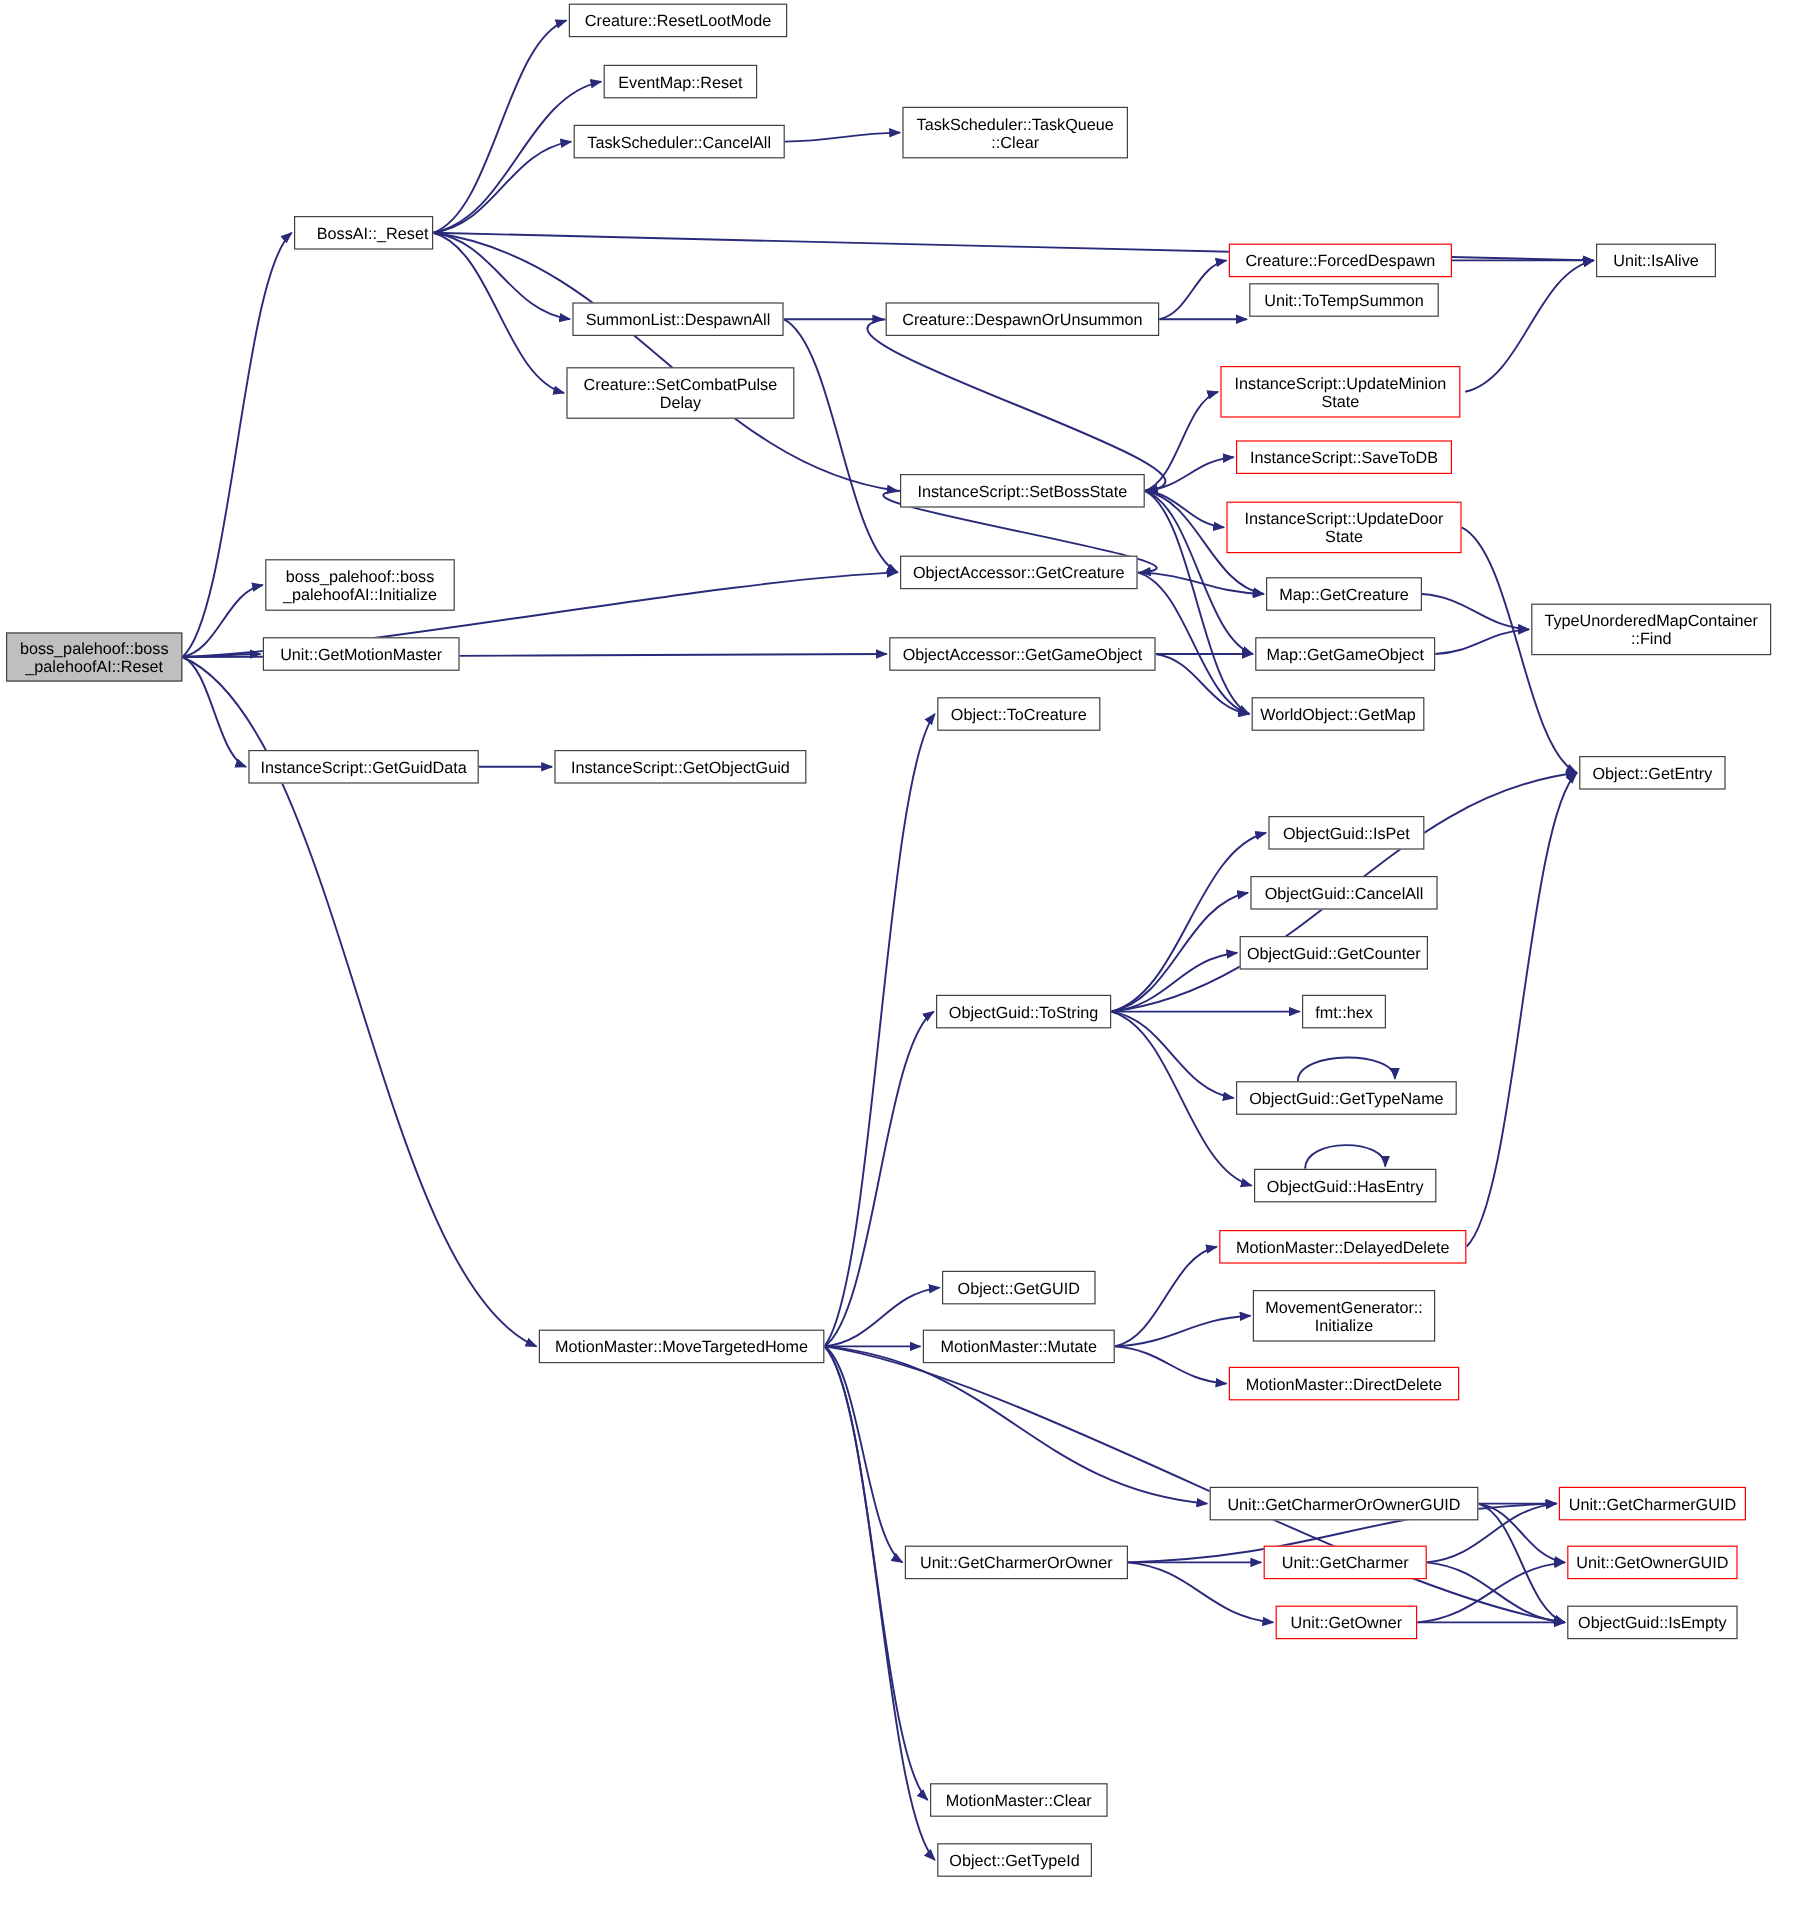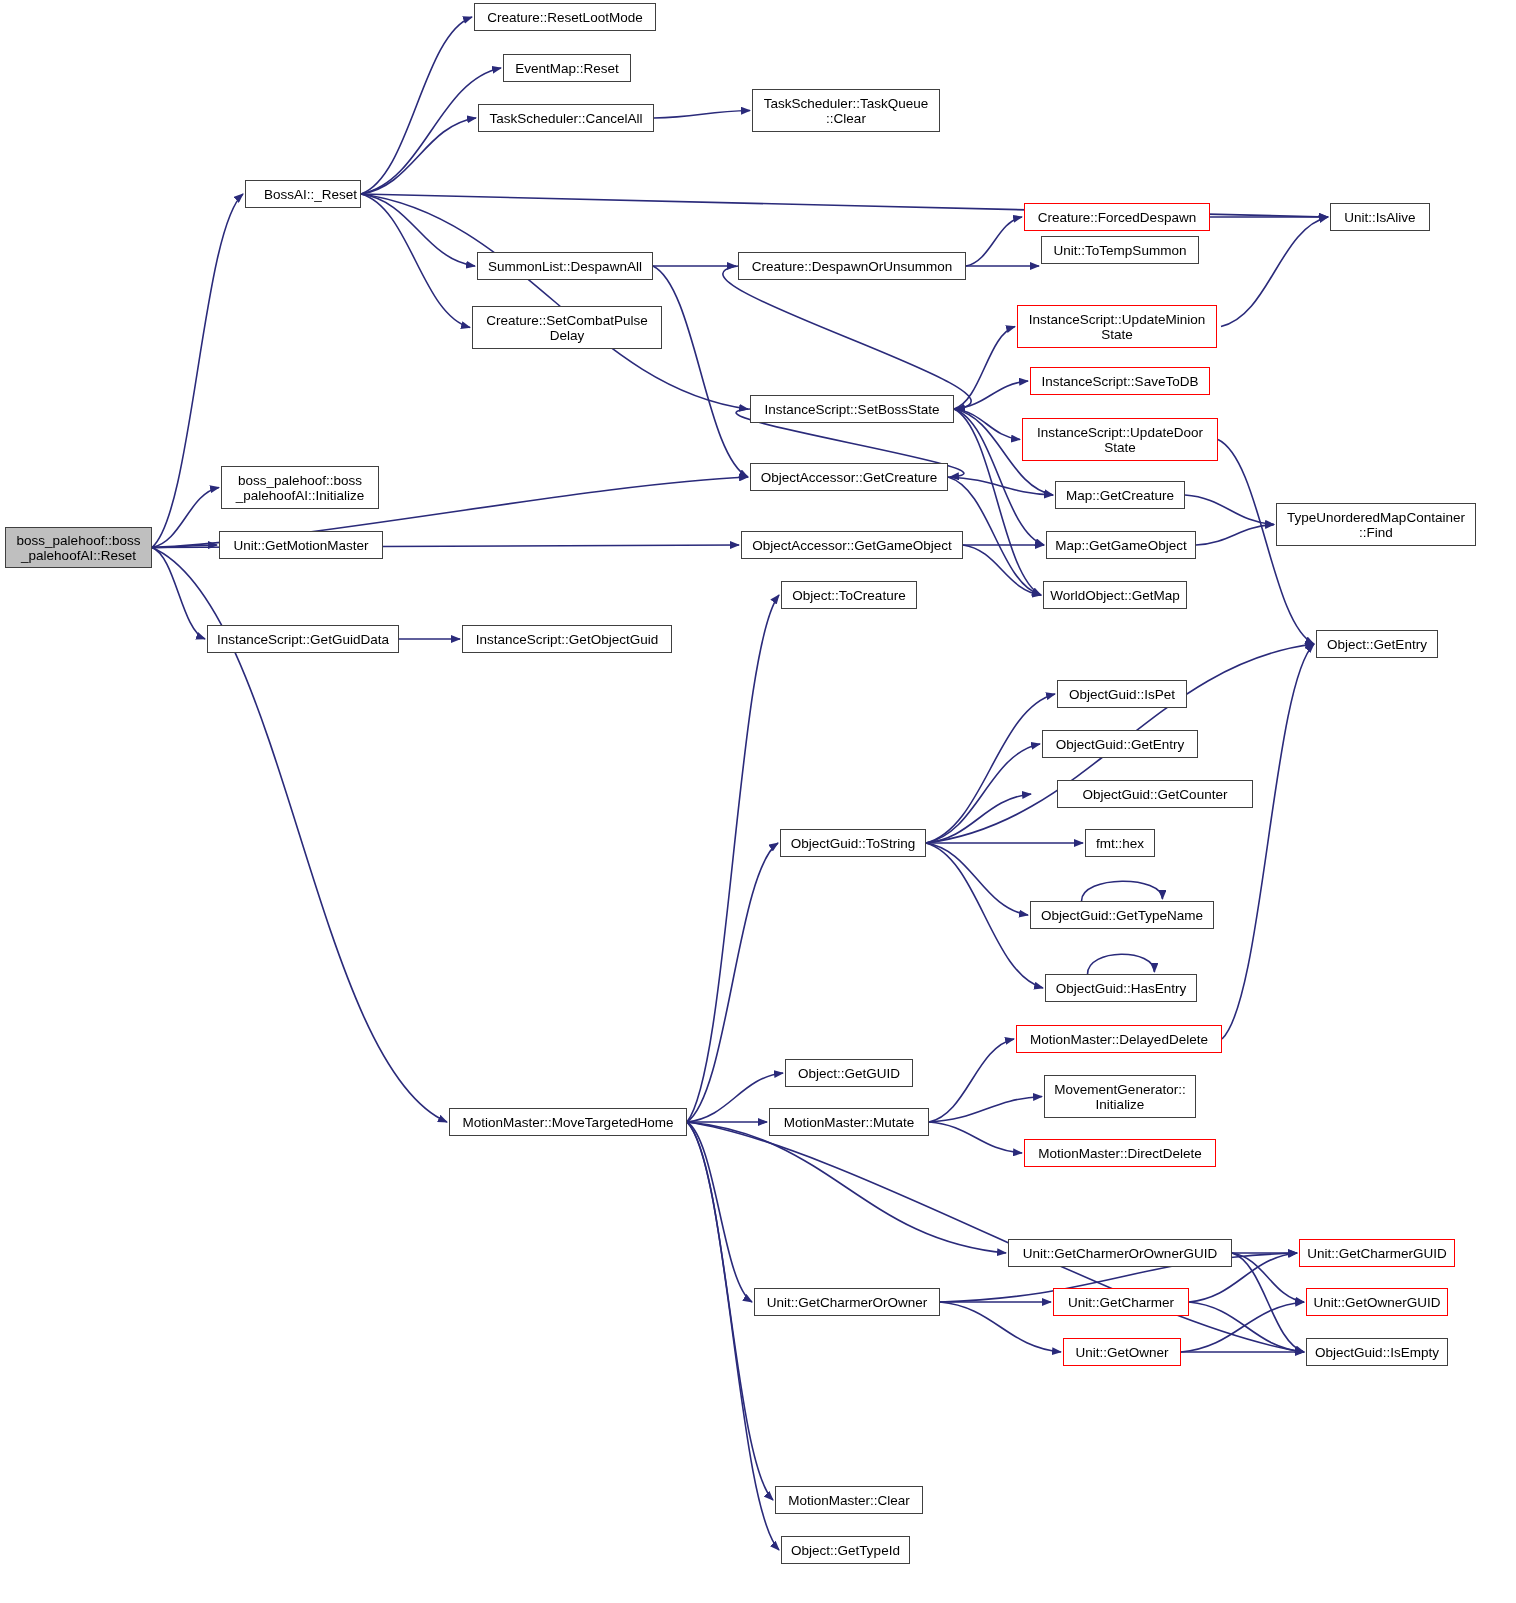--- a/index.html
+++ b/index.html
@@ -126,22 +126,22 @@
       <div class="node" style="left: 741px; top: 531px; width: 222px; height: 28px;">ObjectAccessor::GetGameObject</div>
       <div class="node" style="left: 1046px; top: 531px; width: 150px; height: 28px;">Map::GetGameObject</div>
       <div class="node root" style="left: 5px; top: 527px; width: 147px; height: 41px;">boss_palehoof::boss
 _palehoofAI::Reset</div>
       <div class="node" style="left: 781px; top: 581px; width: 136px; height: 28px;">Object::ToCreature</div>
       <div class="node" style="left: 1043px; top: 581px; width: 144px; height: 28px;">WorldObject::GetMap</div>
       <div class="node" style="left: 1316px; top: 630px; width: 122px; height: 28px;">Object::GetEntry</div>
       <div class="node" style="left: 207px; top: 625px; width: 192px; height: 28px;">InstanceScript::GetGuidData</div>
       <div class="node" style="left: 462px; top: 625px; width: 210px; height: 28px;">InstanceScript::GetObjectGuid</div>
       <div class="node" style="left: 1057px; top: 680px; width: 130px; height: 28px;">ObjectGuid::IsPet</div>
-      <div class="node" style="left: 1042px; top: 730px; width: 156px; height: 28px;">ObjectGuid::GetEntry</div>
-      <div class="node" style="left: 1057px; top: 780px; width: 196px; height: 28px;">ObjectGuid::GetCounter</div>
+      <div class="node" style="left: 1042px; top: 730px; width: 156px; height: 28px;">ObjectGuid::CancelAll</div>
+      <div class="node" style="left: 1033px; top: 780px; width: 157px; height: 28px;">ObjectGuid::GetCounter</div>
       <div class="node" style="left: 780px; top: 829px; width: 146px; height: 28px;">ObjectGuid::ToString</div>
       <div class="node" style="left: 1085px; top: 829px; width: 70px; height: 28px;">fmt::hex</div>
       <div class="node" style="left: 1030px; top: 901px; width: 184px; height: 28px;">ObjectGuid::GetTypeName</div>
       <div class="node" style="left: 1045px; top: 974px; width: 152px; height: 28px;">ObjectGuid::HasEntry</div>
       <div class="node red" style="left: 1016px; top: 1025px; width: 206px; height: 28px;">MotionMaster::DelayedDelete</div>
       <div class="node" style="left: 785px; top: 1059px; width: 128px; height: 28px;">Object::GetGUID</div>
       <div class="node" style="left: 1044px; top: 1075px; width: 152px; height: 43px;">MovementGenerator::
 Initialize</div>
       <div class="node" style="left: 449px; top: 1108px; width: 238px; height: 28px;">MotionMaster::MoveTargetedHome</div>
       <div class="node" style="left: 769px; top: 1108px; width: 160px; height: 28px;">MotionMaster::Mutate</div>

